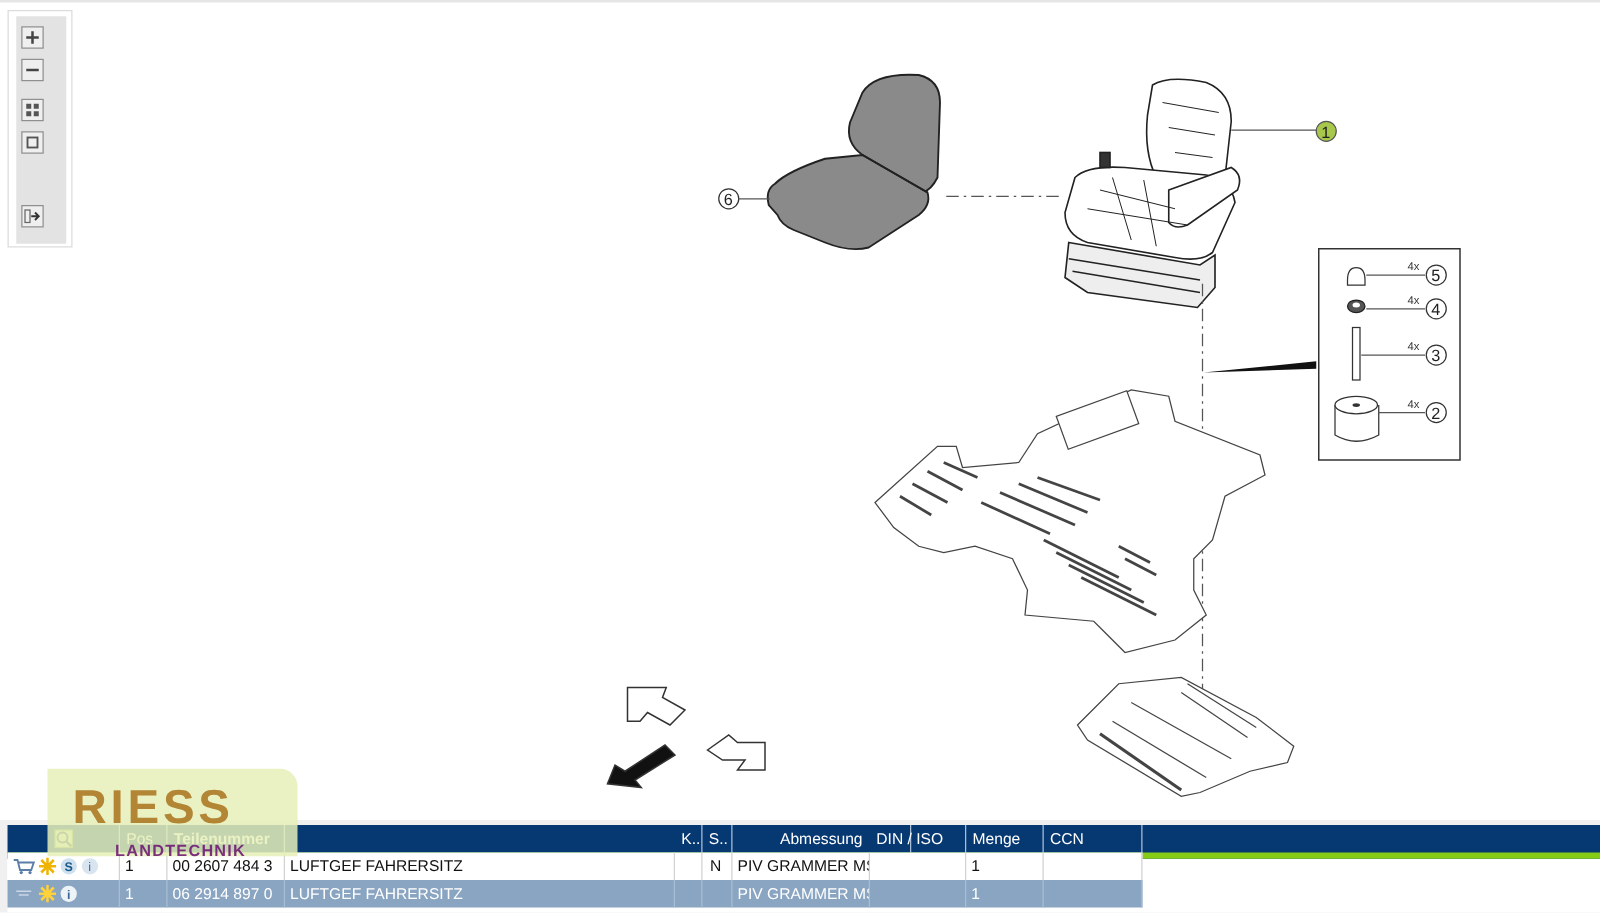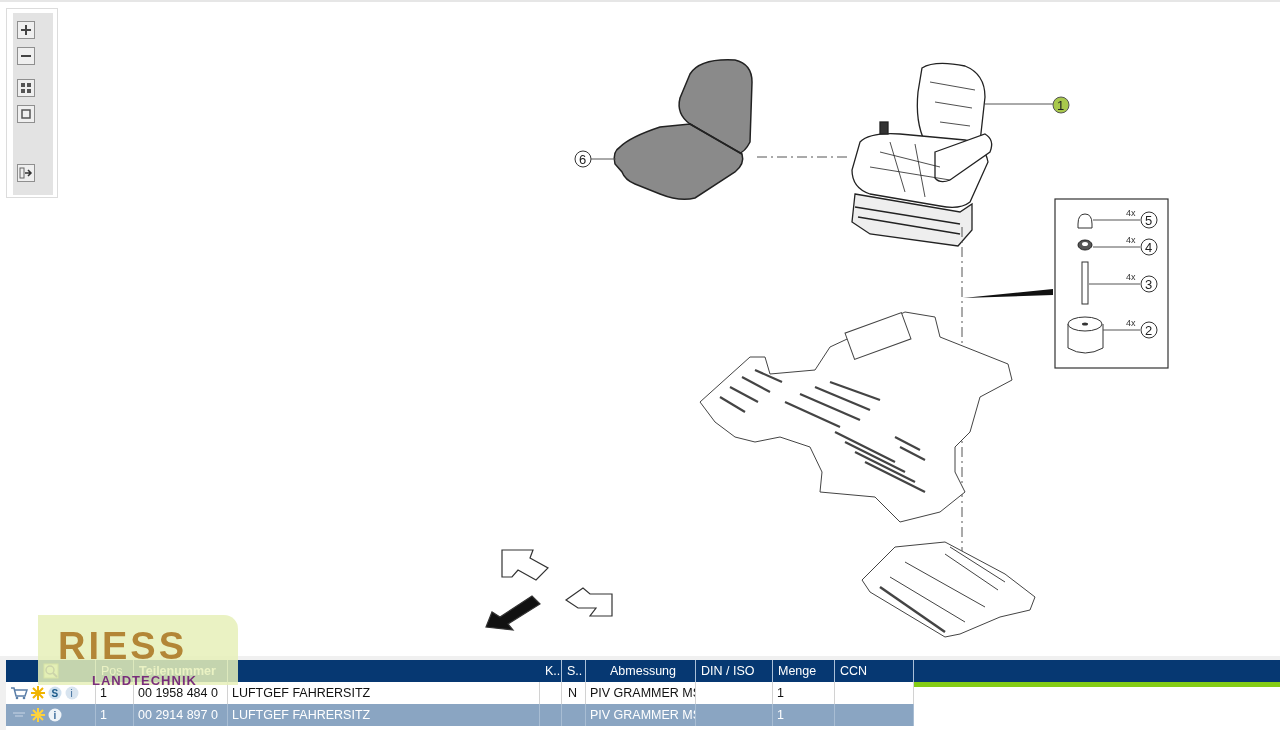--- a/index.html
+++ b/index.html
@@ -170,21 +170,21 @@
       <svg width="16" height="16" style="margin-top:3px;">
           <rect x="1" y="1" width="14" height="14" fill="#cfe6a0" stroke="#7ea040"></rect>
           <circle cx="7" cy="7" r="4" fill="none" stroke="#335" stroke-width="1.5"></circle>
           <line x1="10" y1="10" x2="14" y2="14" stroke="#335" stroke-width="1.8"></line>
         </svg>
     </div>
     <div class="hcell" style="left:90px;width:38px;">Pos</div>
     <div class="hcell" style="left:128px;width:94px;font-weight:bold;">Teilenummer</div>
     <div class="hcell" style="left:534px;width:22px;">K..</div>
     <div class="hcell" style="left:556px;width:24px;">S..</div>
-    <div class="hcell" style="left:580px;width:110px;text-align:center;">Abmessung</div>
+    <div class="hcell" style="left:613px;width:110px;">Abmessung</div>
     <div class="hcell" style="left:690px;width:77px;">DIN / ISO</div>
     <div class="hcell" style="left:767px;width:62px;">Menge</div>
     <div class="hcell" style="left:829px;width:79px;">CCN</div>
   </div>
 
   <div class="row row1">
     <div class="cell icons" style="left:0;width:90px;">
       <span class="ico">
           <svg width="18" height="14">
             <path d="M1,2 H4 L6,10 H15 L17,4 H5" fill="none" stroke="#5a7ea8" stroke-width="1.5"></path>
@@ -204,21 +204,21 @@
           </svg>
         </span>
       <span class="ico">
           <svg width="14" height="14">
             <circle cx="7" cy="7" r="6.5" fill="#d8e4ef"></circle>
             <text x="5.5" y="11" font-size="10" fill="#3a6a9a" font-family="Liberation Sans, sans-serif">i</text>
           </svg>
         </span>
     </div>
     <div class="cell" style="left:90px;width:38px;">1</div>
-    <div class="cell" style="left:128px;width:94px;">00 1958 484 0</div>
+    <div class="cell" style="left:128px;width:94px;">00 2607 484 3</div>
     <div class="cell" style="left:222px;width:312px;">LUFTGEF FAHRERSITZ</div>
     <div class="cell" style="left:534px;width:22px;"></div>
     <div class="cell" style="left:556px;width:24px;padding-left:6px;">N</div>
     <div class="cell" style="left:580px;width:110px;">PIV GRAMMER MS</div>
     <div class="cell" style="left:690px;width:77px;"></div>
     <div class="cell" style="left:767px;width:62px;">1</div>
     <div class="cell" style="left:829px;width:79px;"></div>
   </div>
 
   <div class="row row2">
@@ -234,21 +234,21 @@
           </svg>
         </span>
       <span class="ico">
           <svg width="14" height="14">
             <circle cx="7" cy="7" r="6.5" fill="#eef3f8"></circle>
             <text x="5.5" y="11" font-size="10" font-weight="bold" fill="#3a6a9a" font-family="Liberation Sans, sans-serif">i</text>
           </svg>
         </span>
     </div>
     <div class="cell" style="left:90px;width:38px;">1</div>
-    <div class="cell" style="left:128px;width:94px;">00 2914 897 0</div>
+    <div class="cell" style="left:128px;width:94px;">06 2914 897 0</div>
     <div class="cell" style="left:222px;width:312px;">LUFTGEF FAHRERSITZ</div>
     <div class="cell" style="left:534px;width:22px;"></div>
     <div class="cell" style="left:556px;width:24px;"></div>
     <div class="cell" style="left:580px;width:110px;">PIV GRAMMER MS</div>
     <div class="cell" style="left:690px;width:77px;"></div>
     <div class="cell" style="left:767px;width:62px;">1</div>
     <div class="cell" style="left:829px;width:79px;"></div>
   </div>
 </div>
 

